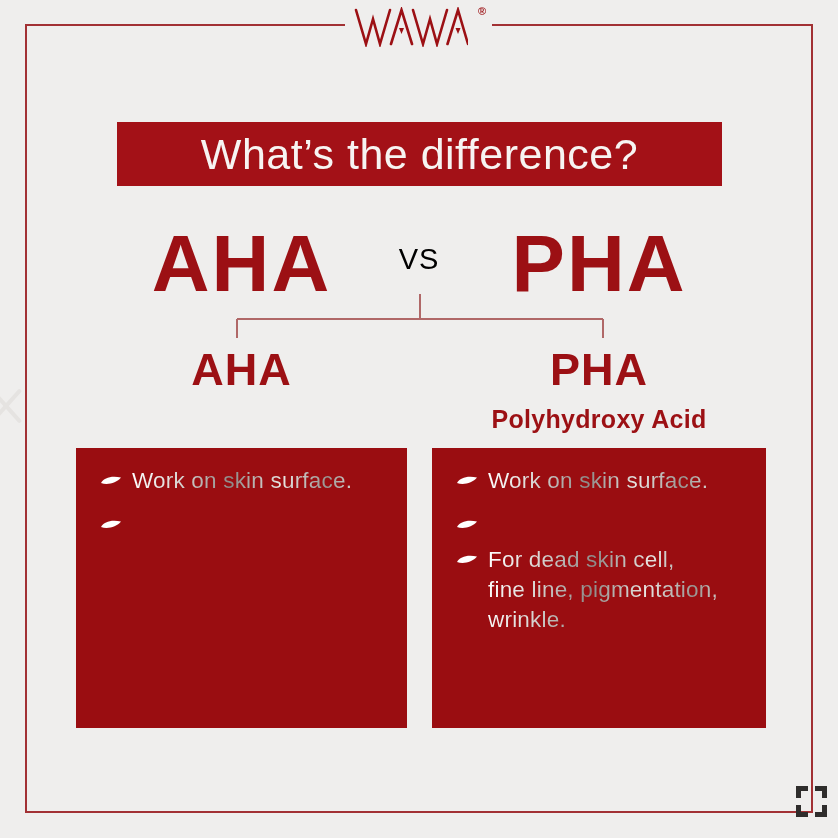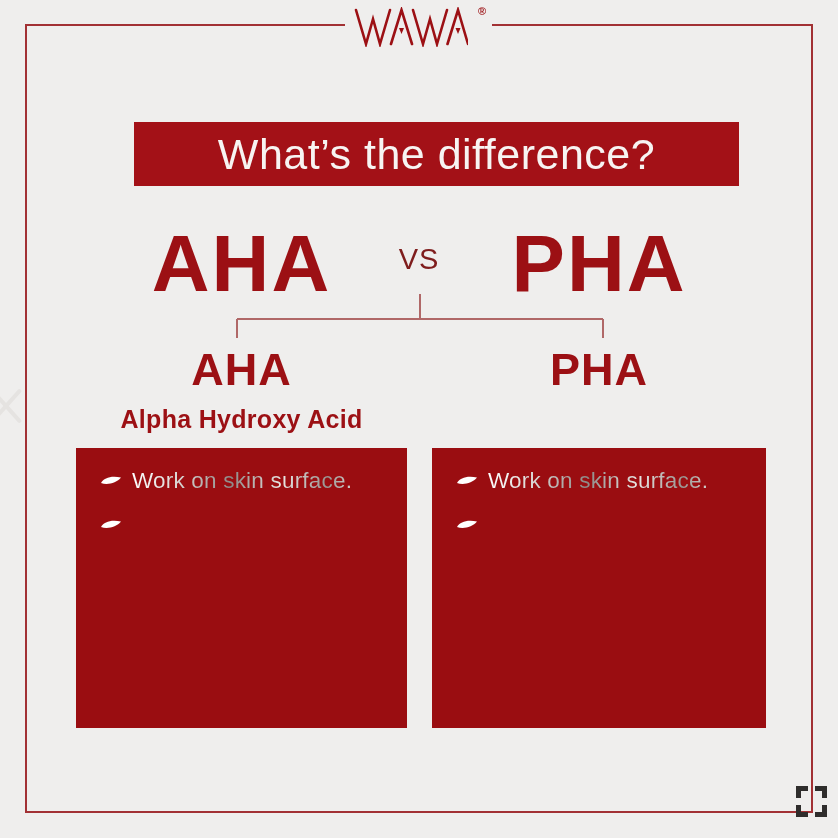--- a/index.html
+++ b/index.html
@@ -19,32 +19,32 @@
   .frame-right{left:811px;top:24px;width:2px;height:789px;}
   .frame-bottom{left:25px;top:811px;width:788px;height:2px;}
 
   
   .logo-wrap{position:absolute;left:354px;top:5px;width:132px;height:46px;}
   .logo-svg{position:absolute;left:0;top:2px;}
   .logo-reg{position:absolute;right:0;top:0;color:#9c1014;font-size:11px;font-weight:700;}
 
   
   .banner{
-    position:absolute;left:134px;top:122px;width:605px;height:64px;
+    position:absolute;left:117px;top:122px;width:605px;height:64px;
     background:#a31117;display:flex;align-items:center;justify-content:center;
   }
   .banner-title{
     color:#f7f4f2;font-size:43px;font-weight:500;letter-spacing:0.5px;white-space:nowrap;
   }
 
   
   .vs-left,.vs-right,.vs-sep{position:absolute;color:#9c1014;text-align:center;}
   .vs-left{left:76px;top:218px;width:331px;font-size:80px;font-weight:700;letter-spacing:2px;}
   .vs-right{left:432px;top:218px;width:334px;font-size:80px;font-weight:700;letter-spacing:2px;}
-  .vs-sep{left:379px;top:243px;width:80px;font-size:29px;font-weight:500;color:#7f1d1d;text-transform:uppercase;letter-spacing:1px;}
+  .vs-sep{left:379px;top:243px;width:80px;font-size:29px;font-weight:500;color:#000000;text-transform:uppercase;letter-spacing:1px;}
 
   
   .bracket{position:absolute;left:235px;top:294px;}
 
   
   .col-head{position:absolute;top:346px;text-align:center;color:#9c1014;}
   .col-head.left{left:76px;width:331px;}
   .col-head.right{left:432px;width:334px;}
   .col-acronym{font-size:45px;font-weight:700;letter-spacing:1px;line-height:48px;}
   .col-fullname{font-size:25px;font-weight:700;margin-top:11px;letter-spacing:0.3px;}
@@ -118,25 +118,25 @@
 
   <svg class="bracket" width="370" height="45" viewBox="0 0 370 45" fill="none" stroke="#b06868" stroke-width="2">
     <path d="M185 0 V25"></path>
     <path d="M2 25 H368"></path>
     <path d="M2 25 V44"></path>
     <path d="M368 25 V44"></path>
   </svg>
 
   <div class="col-head left">
     <div class="col-acronym">AHA</div>
-    <div class="col-fullname">Alpha Hydroxy Acid</div>
   </div>
 
   <div class="col-head right">
     <div class="col-acronym">PHA</div>
+    <div class="col-fullname">Polyhydroxy Acid</div>
   </div>
 
   <div class="box left">
     <ul class="points">
       <li class="point">
         <svg class="point-icon" width="22" height="12" viewBox="0 0 22 12">
             <path d="M1 8 C4 3 11 0.5 21 2.6 C16.5 8.2 7 10.6 1 8 Z" fill="#ffffff"></path>
           </svg>
         <span class="point-text">Work on skin surface.</span>
       </li>
@@ -154,20 +154,28 @@
         <svg class="point-icon" width="22" height="12" viewBox="0 0 22 12">
             <path d="M1 8 C4 3 11 0.5 21 2.6 C16.5 8.2 7 10.6 1 8 Z" fill="#ffffff"></path>
           </svg>
         <span class="point-text">Work on skin surface.</span>
       </li>
       <li class="point">
         <svg class="point-icon" width="22" height="12" viewBox="0 0 22 12">
             <path d="M1 8 C4 3 11 0.5 21 2.6 C16.5 8.2 7 10.6 1 8 Z" fill="#ffffff"></path>
           </svg>
       </li>
+      <li class="point">
+        <svg class="point-icon" width="22" height="12" viewBox="0 0 22 12">
+            <path d="M1 8 C4 3 11 0.5 21 2.6 C16.5 8.2 7 10.6 1 8 Z" fill="#ffffff"></path>
+          </svg>
+        <span class="point-text">For dead skin cell,
+fine line, pigmentation,
+wrinkle.</span>
+      </li>
     </ul>
   </div>
 
   <div class="faint-cross">
     <span class="a"></span>
       <span class="b"></span>
   </div>
 
   <div class="expand-icon">
     <i class="tl"></i>

